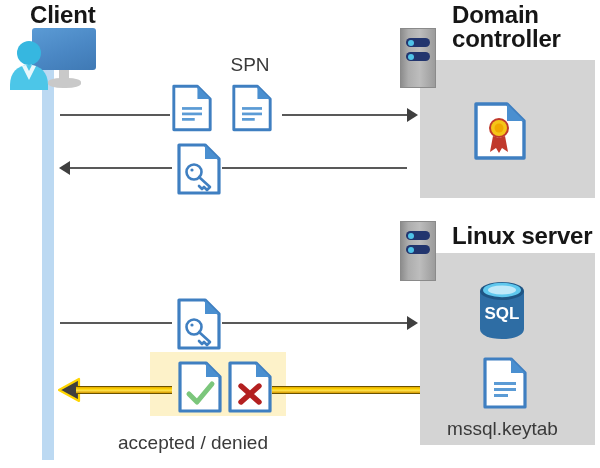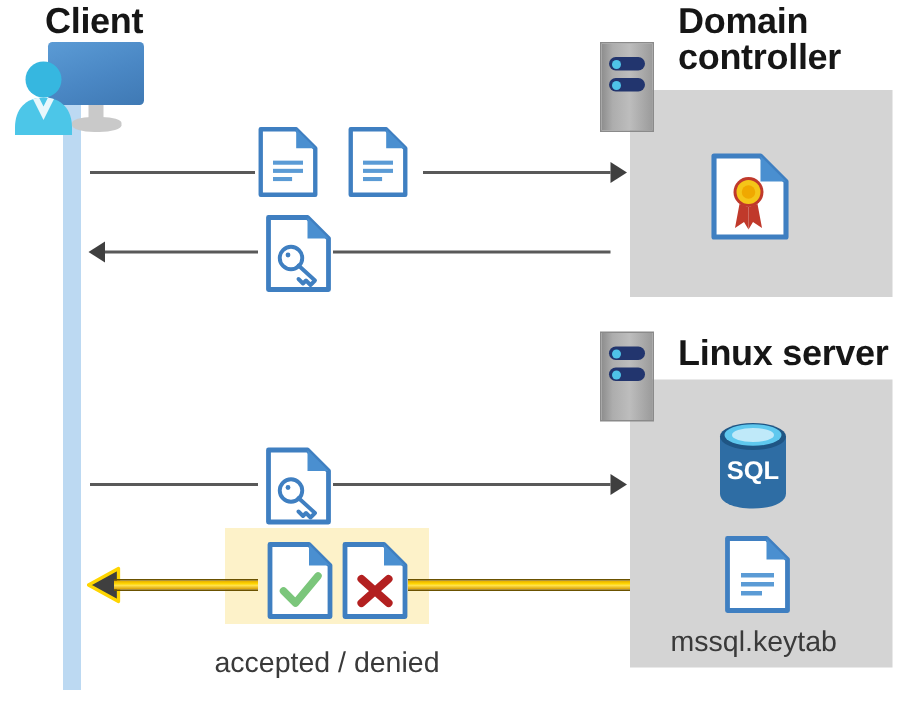--- a/index.html
+++ b/index.html
@@ -154,20 +154,21 @@
   <div class="abs arrow-head-right" style="left:407px;top:108px;"></div>
 
   <svg class="abs" style="left:172px;top:84px;" width="40" height="48" viewBox="0 0 44 52">
     <path d="M2 2 L28 2 L42 16 L42 50 L2 50 Z" fill="#ffffff" stroke="#3f7fc1" stroke-width="3.2" stroke-linejoin="round"></path>
     <path d="M28 2 L42 16 L28 16 Z" fill="#4a8fd0"></path>
     <rect x="11" y="25" width="22" height="3" fill="#5b9bd5"></rect>
     <rect x="11" y="31" width="22" height="3" fill="#5b9bd5"></rect>
     <rect x="11" y="37" width="14" height="3" fill="#5b9bd5"></rect>
   </svg>
 
+  <div class="abs doc-tag" style="left:222px;top:54px;width:56px;">SPN</div>
   <svg class="abs" style="left:232px;top:84px;" width="40" height="48" viewBox="0 0 44 52">
     <path d="M2 2 L28 2 L42 16 L42 50 L2 50 Z" fill="#ffffff" stroke="#3f7fc1" stroke-width="3.2" stroke-linejoin="round"></path>
     <path d="M28 2 L42 16 L28 16 Z" fill="#4a8fd0"></path>
     <rect x="11" y="25" width="22" height="3" fill="#5b9bd5"></rect>
     <rect x="11" y="31" width="22" height="3" fill="#5b9bd5"></rect>
     <rect x="11" y="37" width="14" height="3" fill="#5b9bd5"></rect>
   </svg>
 
   <div class="abs arrow-head-left" style="left:59px;top:161px;"></div>
   <div class="abs arrow-line" style="left:70px;top:167px;width:102px;"></div>
@@ -210,15 +211,15 @@
     <path d="M28 2 L42 16 L28 16 Z" fill="#4a8fd0"></path>
     <path d="M11 33 L19 41 L34 23" fill="none" stroke="#7bc67b" stroke-width="5" stroke-linecap="round" stroke-linejoin="round"></path>
   </svg>
 
   <svg class="abs" style="left:228px;top:361px;" width="44" height="52" viewBox="0 0 44 52">
     <path d="M2 2 L28 2 L42 16 L42 50 L2 50 Z" fill="#ffffff" stroke="#3f7fc1" stroke-width="3.2" stroke-linejoin="round"></path>
     <path d="M28 2 L42 16 L28 16 Z" fill="#4a8fd0"></path>
     <path d="M13 25 L31 41 M31 25 L13 41" fill="none" stroke="#b32020" stroke-width="5.4" stroke-linecap="round"></path>
   </svg>
 
-  <div class="abs label-plain" style="left:118px;top:432px;width:200px;text-align:center;">accepted / denied</div>
+  <div class="abs label-plain" style="left:118px;top:432px;width:200px;text-align:left;">accepted / denied</div>
 
 </div>
 
 </body></html>

